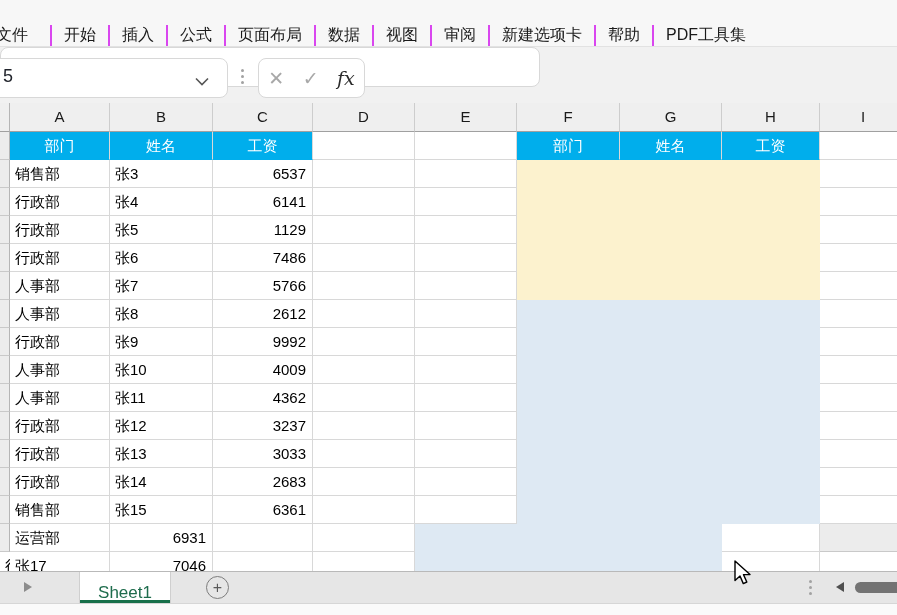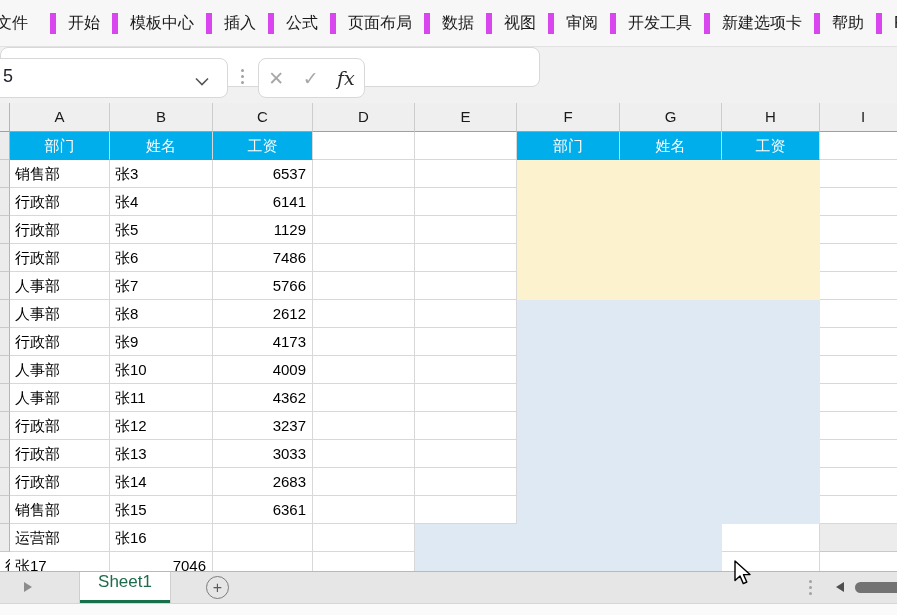--- a/index.html
+++ b/index.html
@@ -1,23 +1,23 @@
 <!DOCTYPE html>
 <html><head>
 <meta charset="utf-8">
 <style>
   html,body{margin:0;padding:0;background:#fff;}
   body{font-family:"Liberation Sans","DejaVu Sans",sans-serif;}
   .app{position:relative;width:897px;height:615px;overflow:hidden;background:#fff;}
 
   
   .menubar{position:absolute;left:0;top:0;width:897px;height:46px;background:#f7f7f7;
-    border-bottom:1px solid #e2e2e2;display:flex;align-items:center;white-space:nowrap;overflow:hidden;}
+    border-bottom:1px solid #e2e2e2;display:flex;align-items:flex-end;white-space:nowrap;overflow:hidden;}
   .menu-tab{display:flex;align-items:center;padding:0 12px;font-size:16px;color:#1a1a1a;
-    border-left:6px solid #d946ef;cursor:default;}
+    border-left:2px solid #d946ef;cursor:default;}
   .menu-tab:first-child{border-left:none;margin-left:-16px;padding-right:22px;}
 
   
   .formulabar{position:absolute;left:0;top:47px;width:897px;height:56px;background:#f1f1f1;
     border-bottom:1px solid #d6d6d6;}
   .fbox{position:absolute;background:#fff;border:1px solid #d8d8d8;border-radius:8px;box-sizing:border-box;}
   .namebox{left:-12px;top:11px;width:240px;height:40px;}
   .namebox-text{position:absolute;left:14px;top:7px;font-size:18px;color:#21242c;}
   .nb-chevron{position:absolute;right:18px;top:13px;}
   .fbuttons{left:258px;top:11px;width:107px;height:40px;display:flex;align-items:center;justify-content:space-around;}
@@ -43,21 +43,21 @@
   .cell.teal{color:#fff;text-align:center;border-bottom-color:transparent;}
   .cell.fill{border-right-color:transparent;border-bottom-color:transparent;}
 
   
   .tabbar{position:absolute;left:0;top:571px;width:897px;height:32px;background:#e6e6e6;
     border-top:1px solid #b9b9b9;box-sizing:border-box;}
   .nav-right{position:absolute;left:24px;top:10px;width:0;height:0;
     border-left:8px solid #8c8c8c;border-top:5px solid transparent;border-bottom:5px solid transparent;}
   .sheettab{position:absolute;left:79px;top:0;width:92px;height:31px;background:#fff;
     border-left:1px solid #cfcfcf;border-right:1px solid #cfcfcf;box-sizing:border-box;
-    display:flex;align-items:flex-start;justify-content:center;font-size:17px;color:#1e6c4c;}
+    display:flex;align-items:flex-end;justify-content:center;font-size:17px;color:#1e6c4c;}
   .sheettab .underline{position:absolute;left:0;bottom:0;width:100%;height:3px;background:#17704a;}
   .addsheet{position:absolute;left:206px;top:4px;width:23px;height:23px;border:1.5px solid #7d7d7d;
     border-radius:50%;box-sizing:border-box;display:flex;align-items:center;justify-content:center;
     font-size:16px;color:#5a5a5a;line-height:1;font-weight:300;}
   .vdots-tb{left:809px;top:8px;}
   .scroll-left{position:absolute;left:836px;top:10px;width:0;height:0;
     border-right:8px solid #4f4f4f;border-top:5px solid transparent;border-bottom:5px solid transparent;}
   .hthumb{position:absolute;left:855px;top:10px;width:70px;height:11px;border-radius:6px;background:#737373;}
 
   
@@ -68,28 +68,26 @@
   .cursor{position:absolute;left:733px;top:560px;pointer-events:none;}
 </style>
 </head>
 <body>
 
 <div class="app">
 
   <div class="menubar">
     <div class="menu-tab">文件</div>
     <div class="menu-tab">开始</div>
-    <div class="menu-tab">模板中心</div>
     <div class="menu-tab">插入</div>
     <div class="menu-tab">公式</div>
     <div class="menu-tab">页面布局</div>
     <div class="menu-tab">数据</div>
     <div class="menu-tab">视图</div>
     <div class="menu-tab">审阅</div>
-    <div class="menu-tab">开发工具</div>
     <div class="menu-tab">新建选项卡</div>
     <div class="menu-tab">帮助</div>
     <div class="menu-tab">PDF工具集</div>
 
   </div>
 
   <div class="formulabar">
     <div class="fbox namebox">
       <span class="namebox-text">5</span>
       <span class="nb-chevron">
@@ -189,21 +187,21 @@
         <div class="cell num">2612</div>
         <div class="cell"></div>
         <div class="cell"></div>
         <div class="cell fill" style="background: rgb(222, 233, 243);"></div>
         <div class="cell fill" style="background: rgb(222, 233, 243);"></div>
         <div class="cell fill" style="background: rgb(222, 233, 243);"></div>
         <div class="cell"></div>
         <div class="rh"></div>
         <div class="cell">行政部</div>
         <div class="cell">张9</div>
-        <div class="cell num">4173</div>
+        <div class="cell num">9992</div>
         <div class="cell"></div>
         <div class="cell"></div>
         <div class="cell fill" style="background: rgb(222, 233, 243);"></div>
         <div class="cell fill" style="background: rgb(222, 233, 243);"></div>
         <div class="cell fill" style="background: rgb(222, 233, 243);"></div>
         <div class="cell"></div>
         <div class="rh"></div>
         <div class="cell">人事部</div>
         <div class="cell">张10</div>
         <div class="cell num">4009</div>
@@ -258,21 +256,21 @@
         <div class="cell">张15</div>
         <div class="cell num">6361</div>
         <div class="cell"></div>
         <div class="cell"></div>
         <div class="cell fill" style="background: rgb(222, 233, 243);"></div>
         <div class="cell fill" style="background: rgb(222, 233, 243);"></div>
         <div class="cell fill" style="background: rgb(222, 233, 243);"></div>
         <div class="cell"></div>
         <div class="rh"></div>
         <div class="cell">运营部</div>
-        <div class="cell">张16</div>
+        <div class="cell num">6931</div>
         <div class="cell"></div>
         <div class="cell"></div>
         <div class="cell fill" style="background: rgb(222, 233, 243);"></div>
         <div class="cell fill" style="background: rgb(222, 233, 243);"></div>
         <div class="cell fill" style="background: rgb(222, 233, 243);"></div>
         <div class="cell"></div>
         <div class="rh"></div>
         <div class="cell">行政部</div>
         <div class="cell">张17</div>
         <div class="cell num">7046</div>

